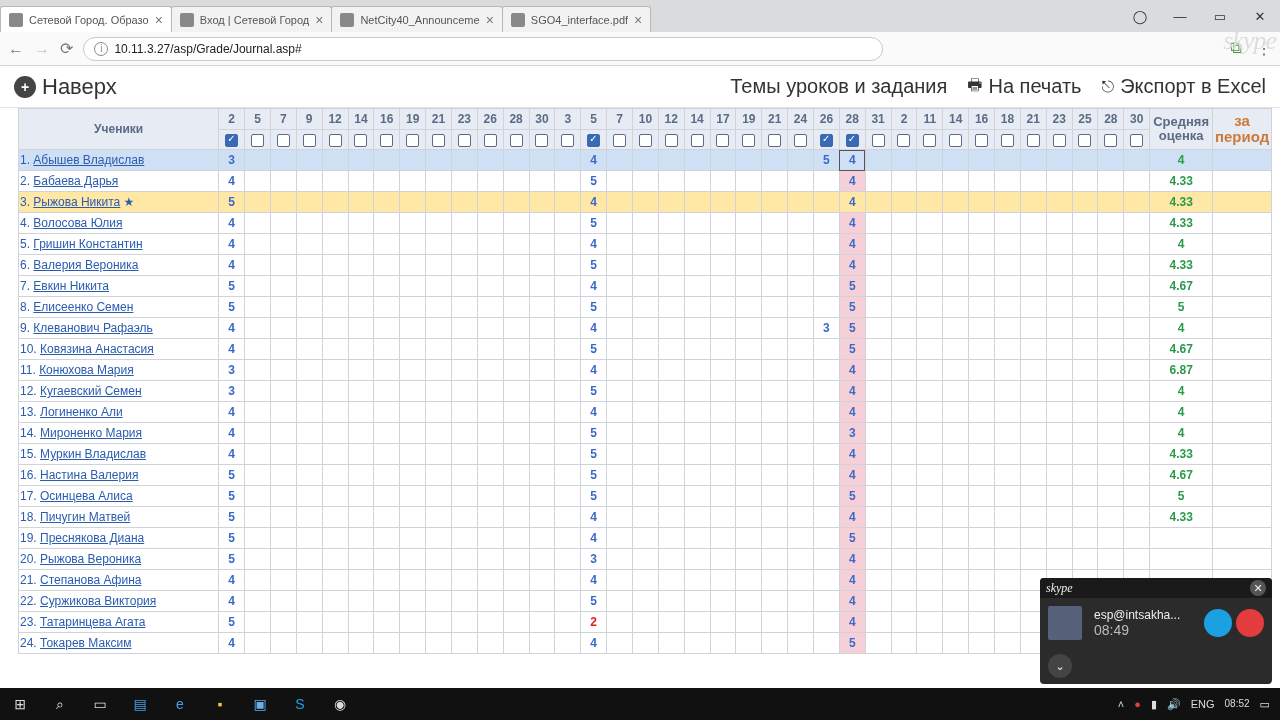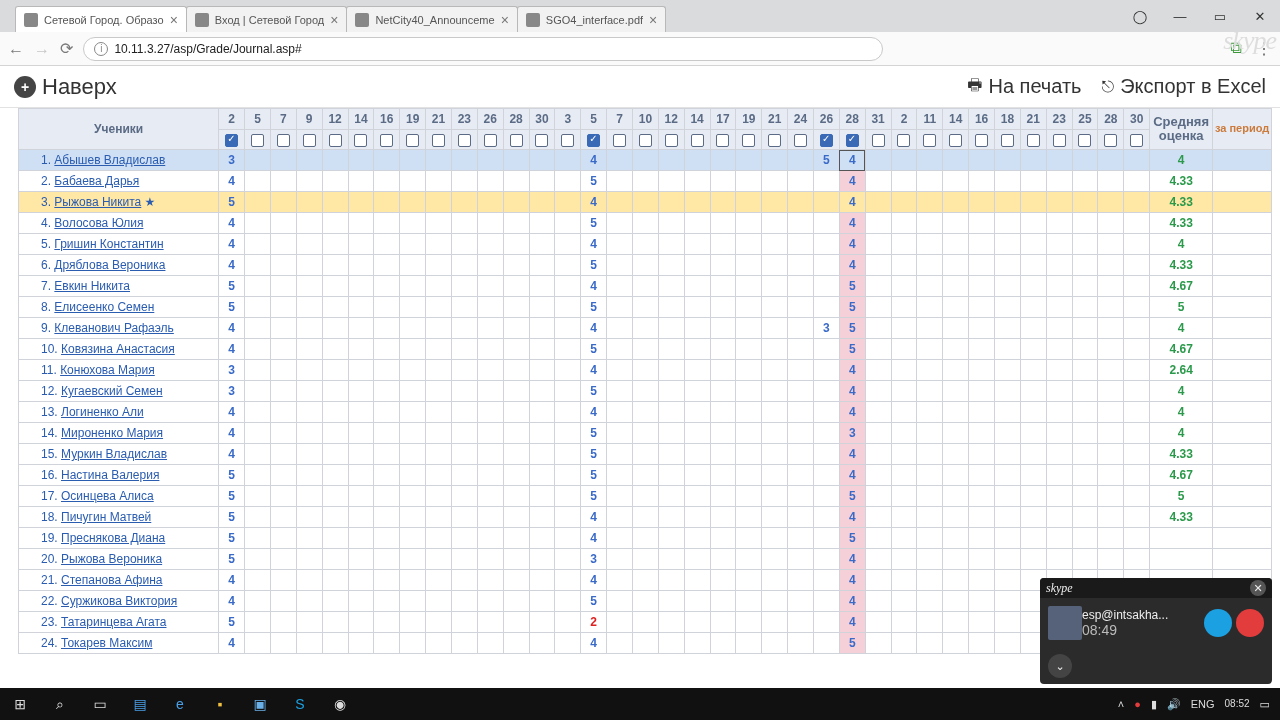--- a/index.html
+++ b/index.html
@@ -1,18 +1,18 @@
 <!DOCTYPE html>
 <html><head>
 <meta charset="utf-8">
 <style>
 html,body{margin:0;padding:0;font-family:Arial,Helvetica,sans-serif;font-size:12px;background:#fff;color:#333;width:1280px;height:720px;overflow:hidden}
 *{box-sizing:border-box}
 
-.tabbar{height:32px;background:#d9dbdd;display:flex;align-items:flex-end;padding-left:15px;position:relative}
+.tabbar{height:32px;background:#d9dbdd;display:flex;align-items:flex-end;padding-left:0;position:relative}
 .tab{height:26px;background:#f2f2f2;border:1px solid #b8b8b8;border-bottom:none;border-radius:3px 3px 0 0;display:flex;align-items:center;padding:0 8px;max-width:190px;margin-right:-1px;font-size:11px;color:#555;position:relative}
 .tab.active{background:#fff;z-index:2}
 .tab .favicon{width:14px;height:14px;background:#888;border-radius:2px;margin-right:6px;flex:none}
 .tab .ttl{white-space:nowrap;overflow:hidden;text-overflow:ellipsis;flex:1}
 .tab .x{margin-left:6px;color:#777;font-size:14px;line-height:1}
 .winbtns{position:absolute;right:0;top:0;height:32px;display:flex}
 .winbtns div{width:40px;display:flex;align-items:center;justify-content:center;font-size:13px;color:#333}
 .addr{height:34px;display:flex;align-items:center;padding:0 8px;gap:10px;border-bottom:1px solid #d4d4d4;background:#fafafa;position:relative}
 .addr .nav{color:#7a7a7a;font-size:16px}
 .urlbox{flex:none;width:800px;height:24px;border:1px solid #c9c9c9;border-radius:12px;display:flex;align-items:center;padding:0 10px;color:#222;background:#fff;font-size:12px}
@@ -26,42 +26,42 @@
 .ptool .spacer{flex:1}
 .ptool .act{display:flex;align-items:center;gap:6px;margin-left:20px;color:#333;font-size:20px}
 .ptool .act .sic{font-size:16px}
 
 .wrap{padding:0 8px 0 18px}
 table{border-collapse:collapse;width:100%;table-layout:fixed}
 th,td{border:1px solid #d0d4da;height:21px;padding:0;text-align:center;font-size:12px}
 th{background:#e7ecf4;color:#5b6b85;font-weight:bold}
 th.stud{width:178px}
 th.avg{width:56px;font-size:13px;line-height:1.05}
-th.per{width:52px;font-size:11px;line-height:1.05;color:#cc7a3a}
+th.per{width:52px;font-size:15px;line-height:1.05;color:#cc7a3a}
 th.day{width:23px}
 .cbrow td,.cbrow th{background:#e7ecf4;height:20px}
 .cb{width:13px;height:13px;border:1px solid #5b6b85;border-radius:2px;display:inline-block;vertical-align:middle;background:#fff}
 .cb.on{background:#3a6ab5;border-color:#3a6ab5;position:relative}
 .cb.on:after{content:"✓";color:#fff;font-size:10px;position:absolute;left:1px;top:-2px}
-td.name{text-align:left;padding-left:22px;color:#2a5cb0}
+td.name{text-align:left;padding-left:1px;color:#2a5cb0}
 td.name a{color:#2a5cb0;text-decoration:underline;cursor:pointer}
 td.g{color:#3a6ac8;font-weight:bold}
 td.g2{color:#d22}
 td.avgc{color:#2a9a4a;font-weight:bold}
 tr.sel td{background:#cfe0f4}
 tr.hl td{background:#ffe7a6}
 td.pink{background:#f6d0d8}
 td.now{background:#f6d0d8}
 td.now.cursor{outline:1px solid #555;outline-offset:-1px}
 
 .skype{position:absolute;right:8px;bottom:36px;width:232px;background:#2b2b2b;border-radius:4px;overflow:hidden;color:#eee;font-size:11px}
 .skype .bar{height:20px;background:#1a1a1a;display:flex;align-items:center;padding:0 6px;justify-content:space-between}
 .skype .bar .lg{font-style:italic;font-family:Georgia,serif;font-size:12px}
 .skype .bar .xc{width:16px;height:16px;border-radius:50%;background:#555;display:flex;align-items:center;justify-content:center;font-size:11px}
-.skype .body{display:flex;align-items:center;padding:8px;gap:0}
+.skype .body{display:flex;align-items:center;padding:8px;gap:12px}
 .skype .ava{width:34px;height:34px;background:#55627a;border-radius:2px}
 .skype .txt{flex:1;overflow:hidden}
 .skype .txt .u{font-size:12px;white-space:nowrap;overflow:hidden;text-overflow:ellipsis}
 .skype .txt .t{font-size:14px;color:#bbb}
 .skype .call{display:flex;gap:4px}
 .skype .cbt{width:28px;height:28px;border-radius:50%}
 .skype .foot{display:flex;align-items:center;padding:6px 8px;gap:8px}
 .skype .foot .dd{width:24px;height:24px;border-radius:50%;background:#444;display:flex;align-items:center;justify-content:center}
 .skype .foot .stop{flex:1;height:26px;background:#111;border-radius:13px;display:flex;align-items:center;justify-content:center;font-size:11px}
 
@@ -119,20 +119,23 @@
   <div class="skypewm">skype</div>
 </div>
 
 <div class="ptool">
   <div class="up">
     <span class="ic">+</span>
     <span>Наверх</span>
   </div>
   <div class="spacer"></div>
   <div class="act">
+    <span>Темы уроков и задания</span>
+  </div>
+  <div class="act">
     <span class="sic">🖶</span>
     <span>На печать</span>
   </div>
   <div class="act">
     <span class="sic">⎋</span>
     <span>Экспорт в Excel</span>
   </div>
 </div>
 
 <div class="wrap">
@@ -418,21 +421,21 @@
           <td class="g"></td>
           <td class="g"></td>
           <td class="g"></td>
           <td class="g"></td>
           <td class="g"></td>
           <td class="g"></td>
           <td class="avgc">4</td>
           <td></td>
         </tr>
         <tr>
-          <td class="name"><span class="idx">6. </span><a>Дряблова Вероника</a></td>
+          <td class="name"><span class="idx">6. </span><a>Валерия Вероника</a></td>
           <td class="g">4</td>
           <td class="g"></td>
           <td class="g"></td>
           <td class="g"></td>
           <td class="g"></td>
           <td class="g"></td>
           <td class="g"></td>
           <td class="g"></td>
           <td class="g"></td>
           <td class="g"></td>
@@ -660,21 +663,21 @@
           <td class="g"></td>
           <td class="g"></td>
           <td class="g"></td>
           <td class="g"></td>
           <td class="g"></td>
           <td class="g"></td>
           <td class="g"></td>
           <td class="g"></td>
           <td class="g"></td>
           <td class="g"></td>
-          <td class="avgc">2.64</td>
+          <td class="avgc">6.87</td>
           <td></td>
         </tr>
         <tr>
           <td class="name"><span class="idx">12. </span><a>Кугаевский Семен</a></td>
           <td class="g">3</td>
           <td class="g"></td>
           <td class="g"></td>
           <td class="g"></td>
           <td class="g"></td>
           <td class="g"></td>

